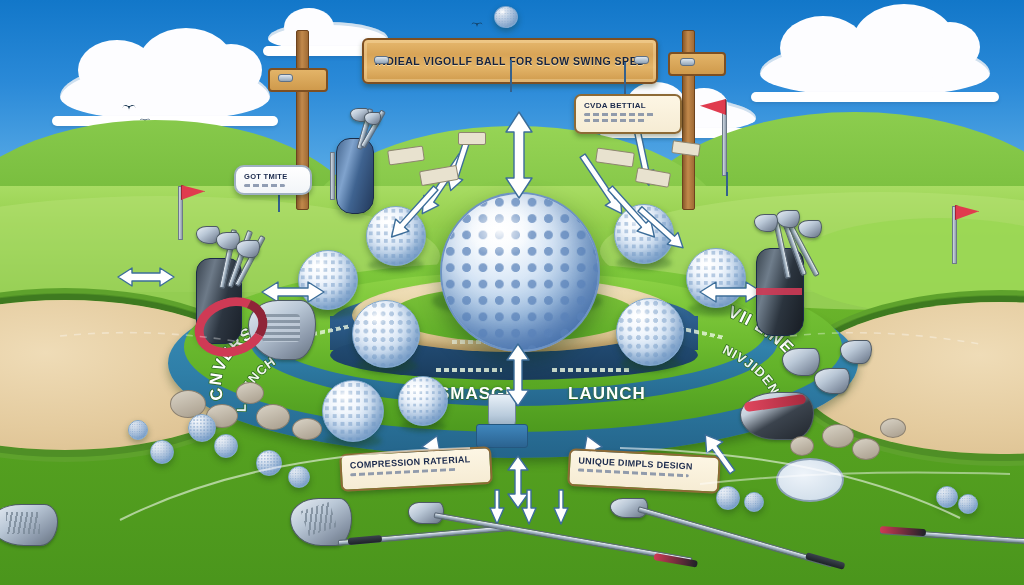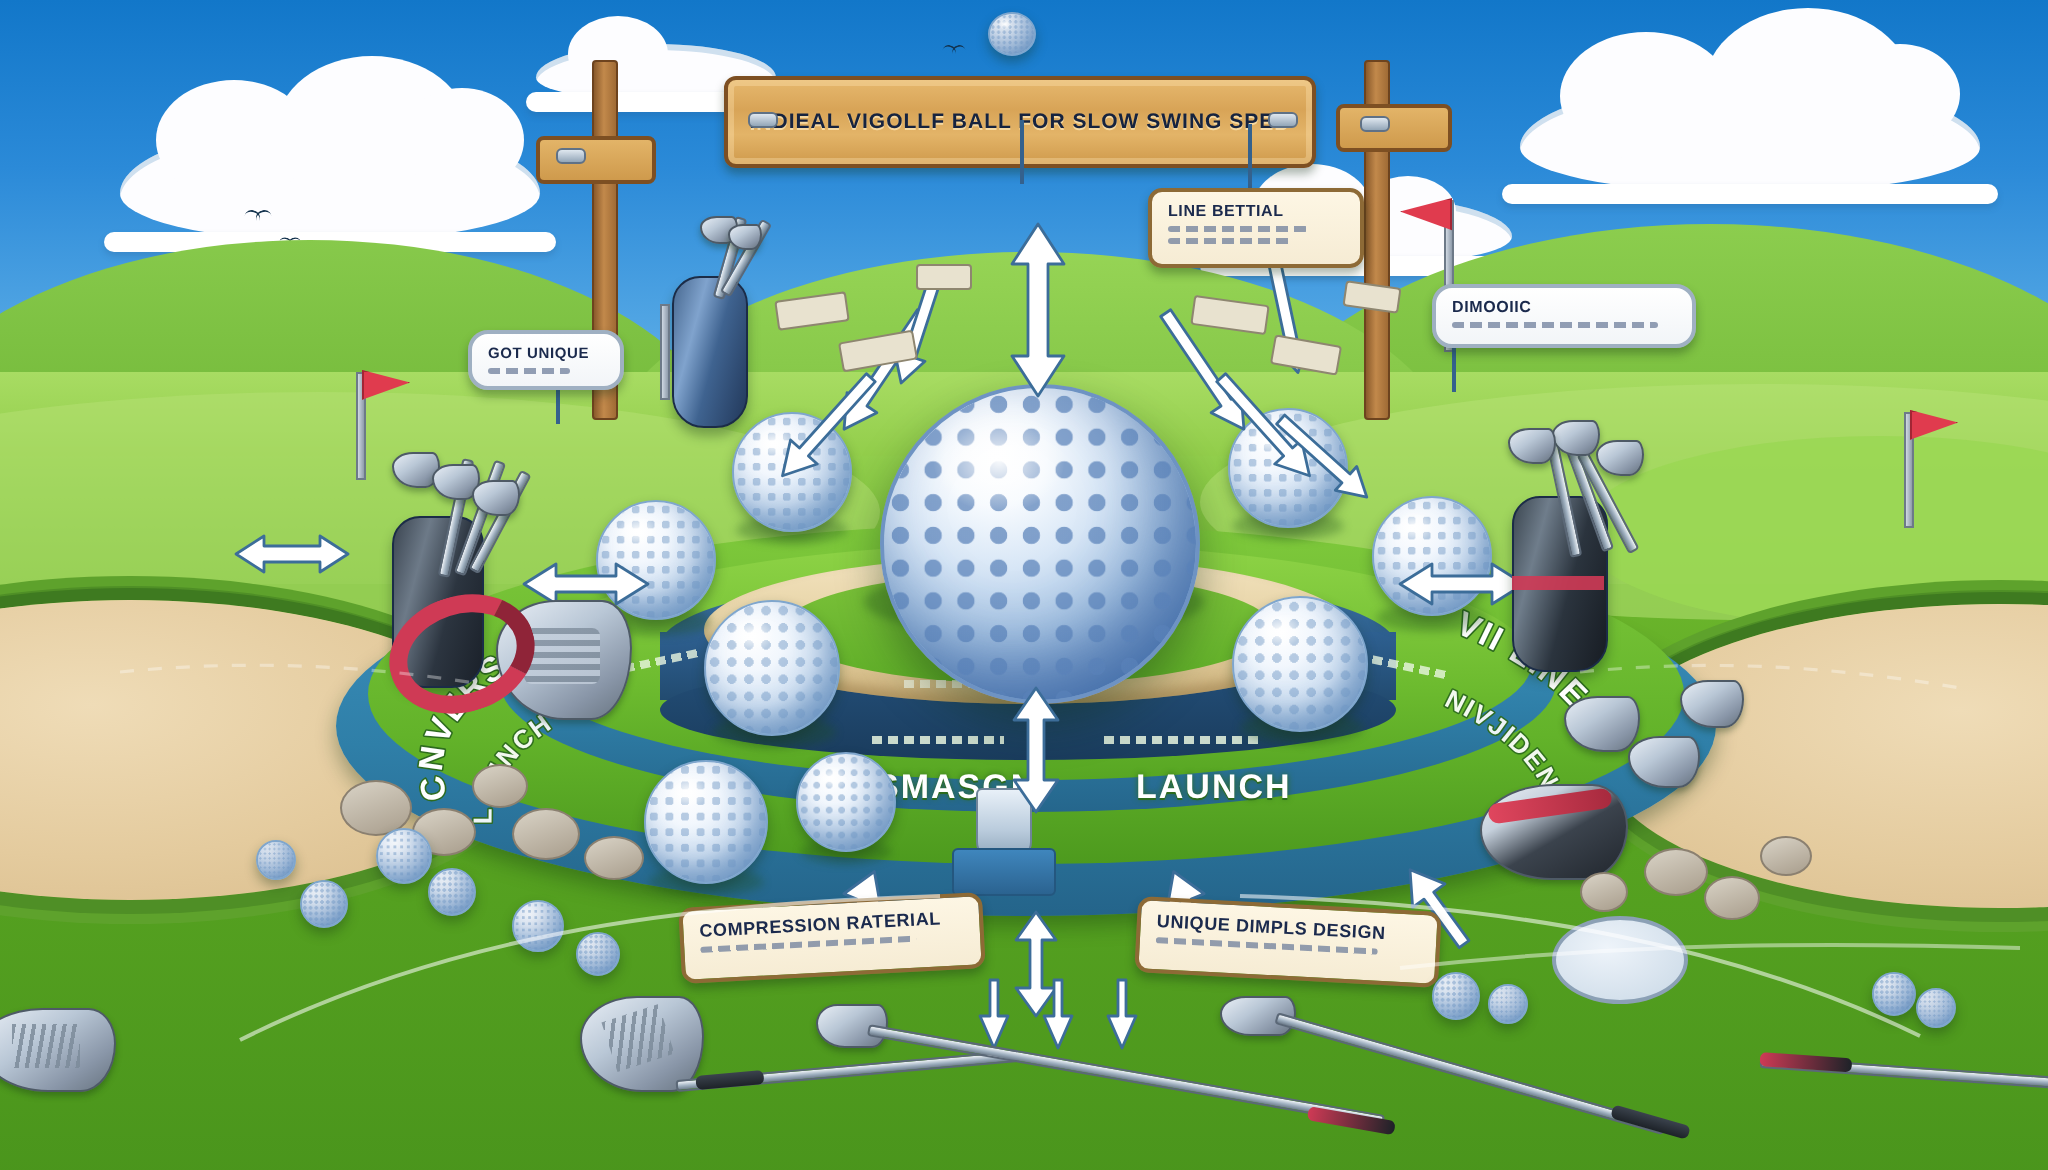--- a/index.html
+++ b/index.html
@@ -419,38 +419,34 @@
       </svg>
   </div>
   <div class="arrow" style="left:554px;top:490px;">
     <svg width="14" height="34" viewBox="0 0 14 34">
         <polygon points="7,34 14,18 9,18 9,0 5,0 5,18 0,18"></polygon>
       </svg>
   </div>
 
   <div class="leader" style="left:278px;top:192px;width:2px;height:20px;"></div>
   <div class="card white" style="left:234px;top:165px;width:78px;height:30px;">
-    <div class="ctitle" style="font-size:7.5px;">GOT UNIQUE</div>
+    <div class="ctitle" style="font-size:7.5px;">GOT TMITE</div>
     <div class="cline" style="width:70%;"></div>
   </div>
 
   <div class="leader" style="left:510px;top:60px;width:2px;height:32px;"></div>
 
   <div class="leader" style="left:624px;top:62px;width:2px;height:32px;"></div>
   <div class="card" style="left:574px;top:94px;width:108px;height:40px;">
-    <div class="ctitle" style="font-size:8px;">LINE BETTIAL</div>
+    <div class="ctitle" style="font-size:8px;">CVDA BETTIAL</div>
     <div class="cline" style="width:80%;"></div>
     <div class="cline" style="width:72%;"></div>
   </div>
 
   <div class="leader" style="left:726px;top:172px;width:2px;height:24px;"></div>
-  <div class="card white" style="left:716px;top:142px;width:132px;height:32px;">
-    <div class="ctitle" style="font-size:8px;">DIMOOIIC</div>
-    <div class="cline" style="width:92%;"></div>
-  </div>
 
   <div class="card" style="left:340px;top:450px;width:152px;height:38px;transform:rotate(-3deg);">
     <div class="ctitle" style="font-size:9px;">COMPRESSION RATERIAL</div>
     <div class="cline" style="width:82%;"></div>
   </div>
 
   <div class="card" style="left:568px;top:452px;width:152px;height:38px;transform:rotate(3deg);">
     <div class="ctitle" style="font-size:9px;">UNIQUE DIMPLS DESIGN</div>
     <div class="cline" style="width:84%;"></div>
   </div>

